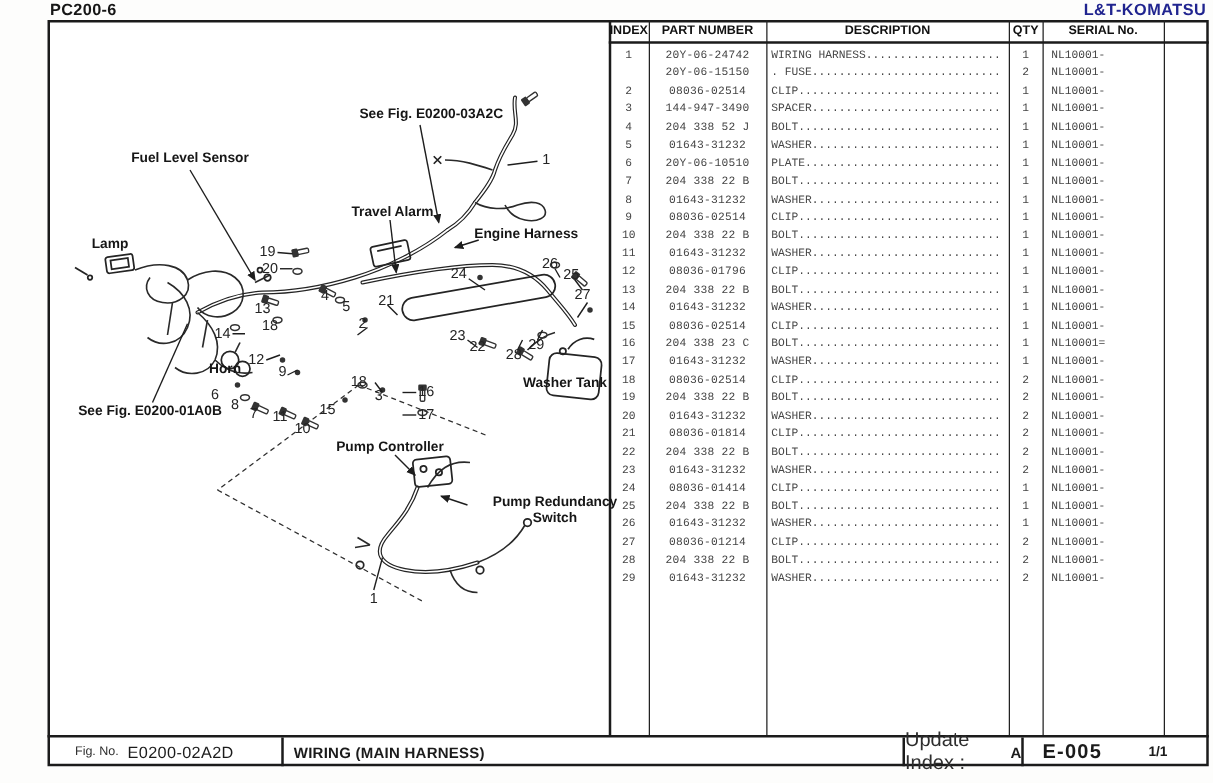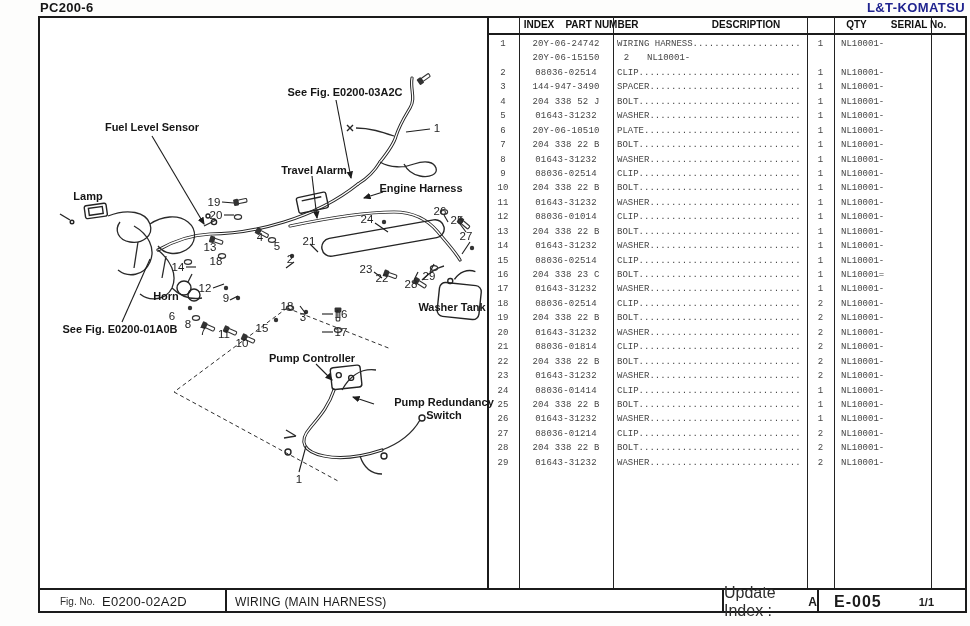--- a/index.html
+++ b/index.html
@@ -8,21 +8,21 @@
   
   .model-title{position:absolute;left:40px;top:0px;font-size:13px;font-weight:bold;letter-spacing:.3px;color:#161616;}
   .brand-logo{position:absolute;right:5px;top:0px;font-size:13px;font-weight:bold;letter-spacing:.4px;}
   
   .frame{position:absolute;left:38px;top:16px;width:929px;height:597px;border:2px solid #1b1b1b;box-sizing:border-box;background:#fff;}
   .vline,.hline{position:absolute;background:#1b1b1b;}
   
   .ptable{position:absolute;left:487px;top:16px;width:480px;height:572px;box-sizing:border-box;}
   .pt-vline{position:absolute;top:0;width:1px;height:100%;background:#222;}
   .pt-head{position:absolute;left:0;top:0;width:100%;height:19px;border-bottom:2px solid #1b1b1b;box-sizing:border-box;}
-  .pt-head span{position:absolute;top:3px;font-size:10px;font-weight:bold;color:#111;text-align:center;padding-left:36px;}
+  .pt-head span{position:absolute;top:3px;font-size:10px;font-weight:bold;color:#111;text-align:center;}
   .h-idx{left:0;width:32px;}
   .h-part{left:32px;width:94px;}
   .h-desc{left:126px;width:194px;}
   .h-qty{left:320px;width:27px;}
   .h-ser{left:347px;width:97px;}
   .prows{position:absolute;left:0;top:21px;width:100%;}
   .prow{display:flex;height:14.45px;line-height:14.45px;font-family:"Liberation Mono","DejaVu Sans Mono",monospace;
         font-size:9px;color:#454545;white-space:pre;}
   .pc{display:block;overflow:hidden;box-sizing:border-box;}
   .c-idx{width:32px;text-align:center;}
@@ -32,21 +32,21 @@
   .c-ser{width:97px;padding-left:7px;}
   
   .footer{position:absolute;left:38px;top:588px;width:929px;height:25px;border-top:2px solid #1b1b1b;box-sizing:border-box;}
   .fcell{position:absolute;top:0;height:100%;display:flex;align-items:center;box-sizing:border-box;}
   .f1{left:0;width:187px;padding-left:22px;gap:7px;}
   .f2{left:187px;width:497px;border-left:2px solid #1b1b1b;padding-left:8px;}
   .f3{left:684px;width:95px;border-left:2px solid #1b1b1b;justify-content:center;gap:4px;}
   .f4{left:779px;width:132px;border-left:2px solid #1b1b1b;padding:0 15px;justify-content:space-between;}
   .fig-label{font-size:10px;color:#2e2e2e;}
   .fig-no{font-size:13px;font-weight:normal;letter-spacing:.3px;}
-  .sheet-title{font-size:12px;font-weight:normal;letter-spacing:.2px;}
+  .sheet-title{font-size:12px;font-weight:bold;letter-spacing:.2px;}
   .upd-label{font-size:16px;color:#2e2e2e;}
   .upd-val{font-size:12px;font-weight:bold;}
   .doc-code{font-size:16px;font-weight:bold;letter-spacing:1px;}
   .doc-sheet{font-size:11px;font-weight:bold;}
   .page-num{position:absolute;left:478px;top:650px;font-size:11px;font-weight:bold;color:#222;text-align:center;}
   
   .diagram{position:absolute;left:38px;top:16px;width:449px;height:572px;overflow:hidden;}
   .diagram svg{position:absolute;left:0;top:0;}
   .overlay{position:absolute;left:0;top:0;width:970px;height:626px;pointer-events:none;}
   .dlabel{position:absolute;transform:translate(-50%,-50%);font-size:11px;font-weight:bold;color:#161616;
@@ -219,21 +219,21 @@
       </g>
     </svg>
   </div>
 
   <div class="overlay">
       <span class="dlabel" style="left: 152px; top: 127px;">Fuel Level Sensor</span>
       <span class="dlabel" style="left: 345px; top: 92px;">See Fig. E0200-03A2C</span>
       <span class="dlabel" style="left: 314px; top: 170px;">Travel Alarm</span>
       <span class="dlabel" style="left: 421px; top: 188px;">Engine Harness</span>
       <span class="dlabel" style="left: 88px; top: 196px;">Lamp</span>
-      <span class="dlabel" style="left: 166px; top: 296px;">Horn</span>
+      <span class="dlabel" style="left: 180px; top: 296px;">Horn</span>
       <span class="dlabel" style="left: 120px; top: 329px;">See Fig. E0200-01A0B</span>
       <span class="dlabel" style="left: 452px; top: 307px;">Washer Tank</span>
       <span class="dlabel" style="left: 312px; top: 358px;">Pump Controller</span>
       <span class="dlabel wrap" style="left: 444px; top: 408px; width: 118px;">Pump Redundancy Switch</span>
       <span class="dnum" style="left: 437px; top: 128px;">1</span>
       <span class="dnum" style="left: 214px; top: 202px;">19</span>
       <span class="dnum" style="left: 216px; top: 215px;">20</span>
       <span class="dnum" style="left: 210px; top: 247px;">13</span>
       <span class="dnum" style="left: 216px; top: 261px;">18</span>
       <span class="dnum" style="left: 178px; top: 267px;">14</span>
@@ -272,32 +272,32 @@
     <div class="pt-vline" style="left:444px;"></div>
     <div class="pt-head">
       <span class="h-idx">INDEX</span>
       <span class="h-part">PART NUMBER</span>
       <span class="h-desc">DESCRIPTION</span>
       <span class="h-qty">QTY</span>
       <span class="h-ser">SERIAL No.</span>
     </div>
     <div class="prows">
         <div class="prow"><span class="pc c-idx">1</span><span class="pc c-part">20Y-06-24742</span><span class="pc c-desc">WIRING HARNESS....................</span><span class="pc c-qty">1</span><span class="pc c-ser">NL10001-</span></div>
-        <div class="prow"><span class="pc c-idx"></span><span class="pc c-part">20Y-06-15150</span><span class="pc c-qty">2</span><span class="pc c-ser">NL10001-</span></div>
+        <div class="prow"><span class="pc c-idx"></span><span class="pc c-part">20Y-06-15150</span><span class="pc c-desc">. FUSE............................</span><span class="pc c-qty">2</span><span class="pc c-ser">NL10001-</span></div>
         <div class="prow"><span class="pc c-idx">2</span><span class="pc c-part">08036-02514</span><span class="pc c-desc">CLIP..............................</span><span class="pc c-qty">1</span><span class="pc c-ser">NL10001-</span></div>
         <div class="prow"><span class="pc c-idx">3</span><span class="pc c-part">144-947-3490</span><span class="pc c-desc">SPACER............................</span><span class="pc c-qty">1</span><span class="pc c-ser">NL10001-</span></div>
         <div class="prow"><span class="pc c-idx">4</span><span class="pc c-part">204 338 52 J</span><span class="pc c-desc">BOLT..............................</span><span class="pc c-qty">1</span><span class="pc c-ser">NL10001-</span></div>
         <div class="prow"><span class="pc c-idx">5</span><span class="pc c-part">01643-31232</span><span class="pc c-desc">WASHER............................</span><span class="pc c-qty">1</span><span class="pc c-ser">NL10001-</span></div>
         <div class="prow"><span class="pc c-idx">6</span><span class="pc c-part">20Y-06-10510</span><span class="pc c-desc">PLATE.............................</span><span class="pc c-qty">1</span><span class="pc c-ser">NL10001-</span></div>
         <div class="prow"><span class="pc c-idx">7</span><span class="pc c-part">204 338 22 B</span><span class="pc c-desc">BOLT..............................</span><span class="pc c-qty">1</span><span class="pc c-ser">NL10001-</span></div>
         <div class="prow"><span class="pc c-idx">8</span><span class="pc c-part">01643-31232</span><span class="pc c-desc">WASHER............................</span><span class="pc c-qty">1</span><span class="pc c-ser">NL10001-</span></div>
         <div class="prow"><span class="pc c-idx">9</span><span class="pc c-part">08036-02514</span><span class="pc c-desc">CLIP..............................</span><span class="pc c-qty">1</span><span class="pc c-ser">NL10001-</span></div>
         <div class="prow"><span class="pc c-idx">10</span><span class="pc c-part">204 338 22 B</span><span class="pc c-desc">BOLT..............................</span><span class="pc c-qty">1</span><span class="pc c-ser">NL10001-</span></div>
         <div class="prow"><span class="pc c-idx">11</span><span class="pc c-part">01643-31232</span><span class="pc c-desc">WASHER............................</span><span class="pc c-qty">1</span><span class="pc c-ser">NL10001-</span></div>
-        <div class="prow"><span class="pc c-idx">12</span><span class="pc c-part">08036-01014</span><span class="pc c-desc">CLIP..............................</span><span class="pc c-qty">1</span><span class="pc c-ser">NL10001-</span></div>
+        <div class="prow"><span class="pc c-idx">12</span><span class="pc c-part">08036-01796</span><span class="pc c-desc">CLIP..............................</span><span class="pc c-qty">1</span><span class="pc c-ser">NL10001-</span></div>
         <div class="prow"><span class="pc c-idx">13</span><span class="pc c-part">204 338 22 B</span><span class="pc c-desc">BOLT..............................</span><span class="pc c-qty">1</span><span class="pc c-ser">NL10001-</span></div>
         <div class="prow"><span class="pc c-idx">14</span><span class="pc c-part">01643-31232</span><span class="pc c-desc">WASHER............................</span><span class="pc c-qty">1</span><span class="pc c-ser">NL10001-</span></div>
         <div class="prow"><span class="pc c-idx">15</span><span class="pc c-part">08036-02514</span><span class="pc c-desc">CLIP..............................</span><span class="pc c-qty">1</span><span class="pc c-ser">NL10001-</span></div>
         <div class="prow"><span class="pc c-idx">16</span><span class="pc c-part">204 338 23 C</span><span class="pc c-desc">BOLT..............................</span><span class="pc c-qty">1</span><span class="pc c-ser">NL10001=</span></div>
         <div class="prow"><span class="pc c-idx">17</span><span class="pc c-part">01643-31232</span><span class="pc c-desc">WASHER............................</span><span class="pc c-qty">1</span><span class="pc c-ser">NL10001-</span></div>
         <div class="prow"><span class="pc c-idx">18</span><span class="pc c-part">08036-02514</span><span class="pc c-desc">CLIP..............................</span><span class="pc c-qty">2</span><span class="pc c-ser">NL10001-</span></div>
         <div class="prow"><span class="pc c-idx">19</span><span class="pc c-part">204 338 22 B</span><span class="pc c-desc">BOLT..............................</span><span class="pc c-qty">2</span><span class="pc c-ser">NL10001-</span></div>
         <div class="prow"><span class="pc c-idx">20</span><span class="pc c-part">01643-31232</span><span class="pc c-desc">WASHER............................</span><span class="pc c-qty">2</span><span class="pc c-ser">NL10001-</span></div>
         <div class="prow"><span class="pc c-idx">21</span><span class="pc c-part">08036-01814</span><span class="pc c-desc">CLIP..............................</span><span class="pc c-qty">2</span><span class="pc c-ser">NL10001-</span></div>
         <div class="prow"><span class="pc c-idx">22</span><span class="pc c-part">204 338 22 B</span><span class="pc c-desc">BOLT..............................</span><span class="pc c-qty">2</span><span class="pc c-ser">NL10001-</span></div>

